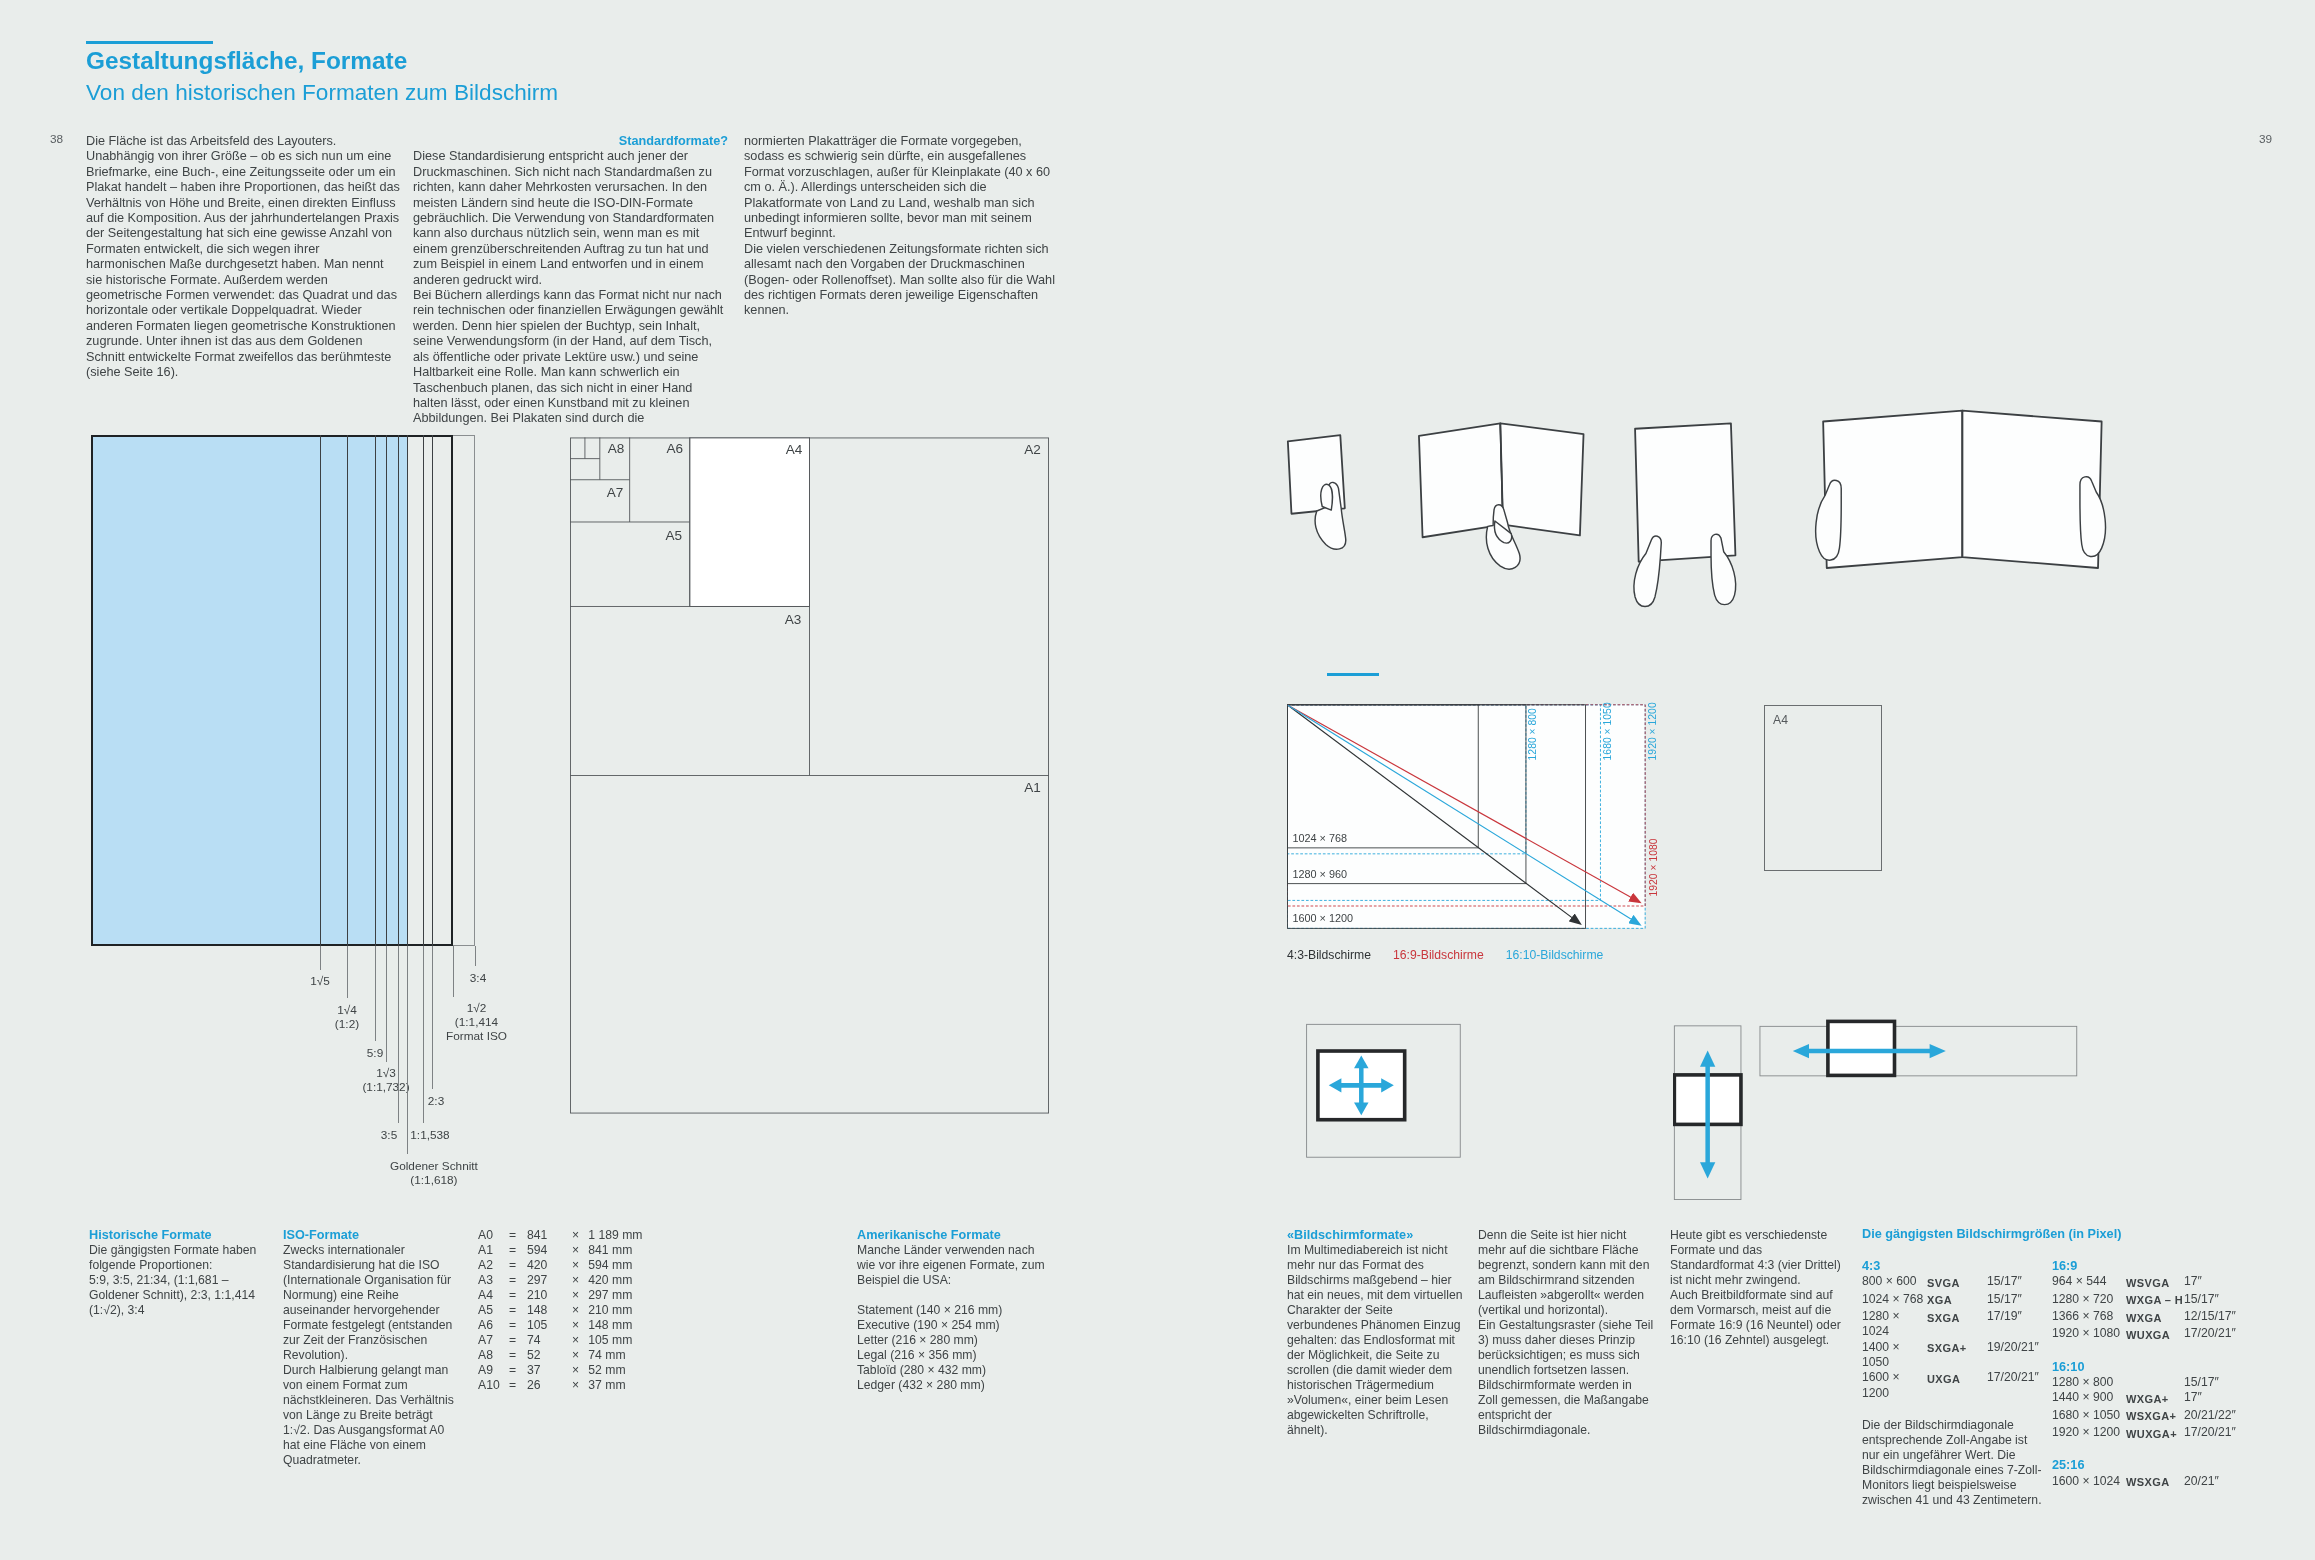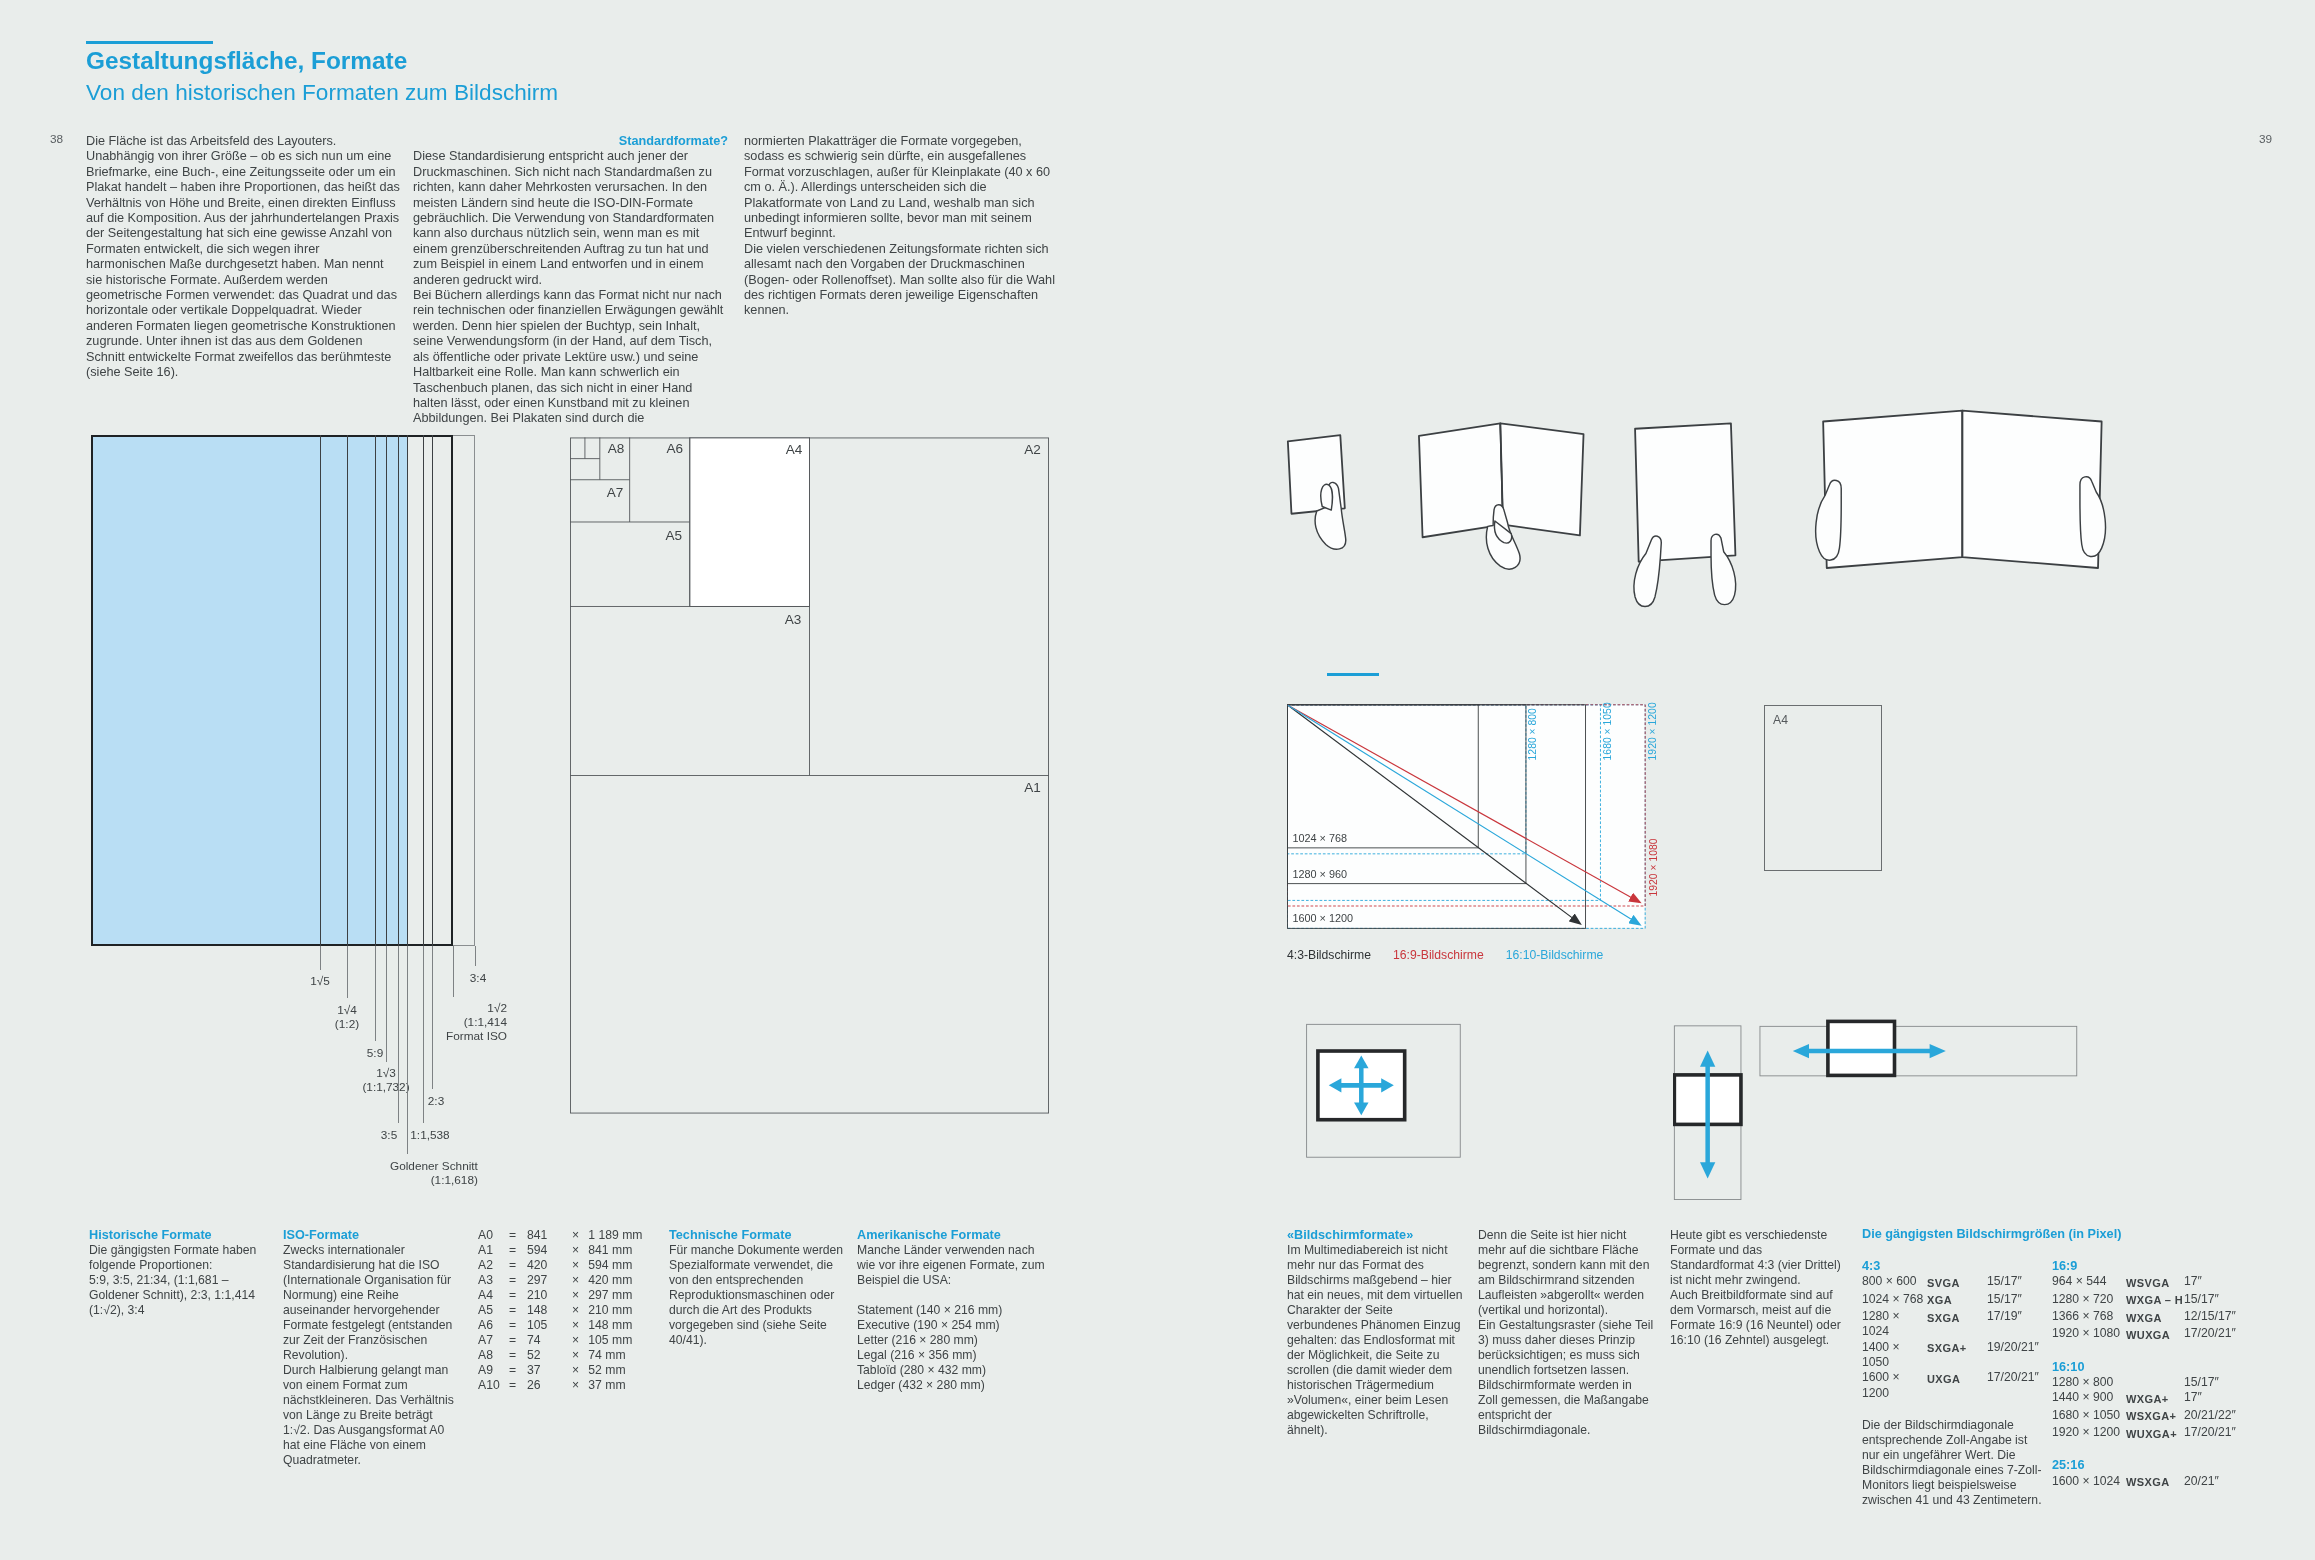--- a/index.html
+++ b/index.html
@@ -19,21 +19,21 @@
   .bhead{color:#1b9ed6;font-weight:bold;font-size:12.7px;margin:0;}
   .prewrap{white-space:pre-line;}
   
   #prop-diagram{position:absolute;left:91px;top:435px;width:425px;height:787px;}
   .thinrect{position:absolute;left:0;top:0;width:384px;height:511px;border:0.9px solid #8a8e90;box-sizing:border-box;}
   .bluefill{position:absolute;left:0;top:0;width:316px;height:511px;background:#b9def4;}
   .thickrect{position:absolute;left:0;top:0;width:362px;height:511px;border:2.7px solid #1e2224;box-sizing:border-box;}
   .vline{position:absolute;width:0.9px;background:#3c4043;}
   .leader{position:absolute;width:0.9px;background:#7e8284;}
   .plabel{position:absolute;font-size:11.8px;line-height:14px;color:#3f4446;white-space:pre;text-align:center;transform:translateX(-50%);}
-  .plabel.left{transform:none;text-align:right;}
+  .plabel.left{transform:none;text-align:center;}
   
   .book{fill:#fdfefe;stroke:#3c4043;stroke-width:2;stroke-linejoin:round;}
   .hand{fill:#fdfefe;stroke:#3c4043;stroke-width:1.6;stroke-linejoin:round;}
   .ln{stroke:#3c4043;stroke-width:1.5;}
   
   #legend{position:absolute;left:1287px;top:948px;font-size:12.2px;}
   #legend span{margin-right:22px;}
   .leg-0{color:#2f3335;} .leg-1{color:#c9363c;} .leg-2{color:#2aa7da;}
   
   #a4rect{position:absolute;left:1764px;top:705px;width:118px;height:166px;border:1.4px solid #6a6e70;box-sizing:border-box;}
@@ -321,24 +321,20 @@
         <span>52 mm</span>
       </div>
       <div class="arow">
         <span>A10</span>
         <span>=</span>
         <span>26</span>
         <span>×</span>
         <span>37 mm</span>
       </div>
     </div>
-  <div class="bcol" style="left:669px;">
-    <p class="bhead">Technische Formate</p>
-    <p>Für manche Dokumente werden Spezialformate verwendet, die von den entsprechenden Reproduktionsmaschinen oder durch die Art des Produkts vorgegeben sind (siehe Seite 40/41).</p>
-  </div>
   <div class="bcol" style="left:857px;width:190px;">
     <p class="bhead">Amerikanische Formate</p>
     <p>Manche Länder verwenden nach wie vor ihre eigenen Formate, zum Beispiel die USA:</p>
     <div class="amlist gap" id="american-list">
         <div>Statement (140 × 216 mm)</div>
         <div>Executive (190 × 254 mm)</div>
         <div>Letter (216 × 280 mm)</div>
         <div>Legal (216 × 356 mm)</div>
         <div>Tabloïd (280 × 432 mm)</div>
         <div>Ledger (432 × 280 mm)</div>

